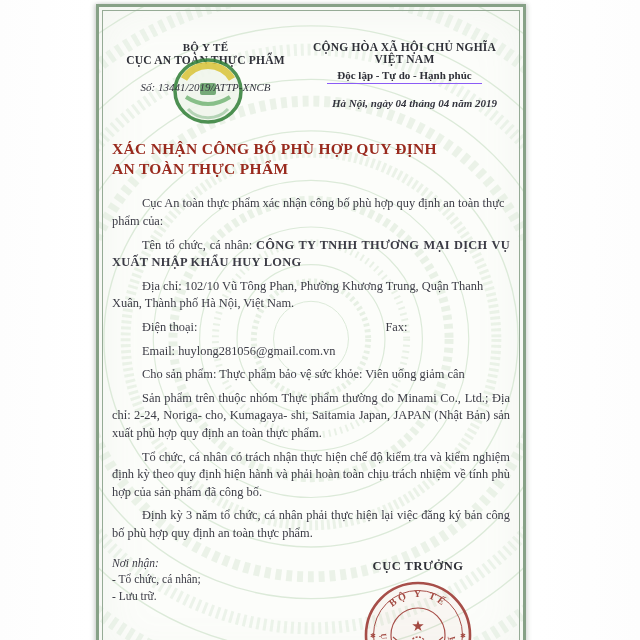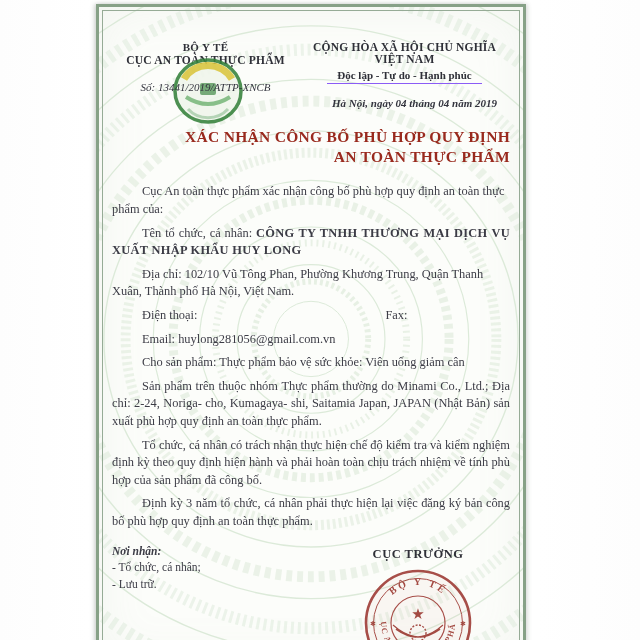--- a/index.html
+++ b/index.html
@@ -22,30 +22,30 @@
   .hdr{display:flex;position:relative;z-index:2;}
   .hdr-left{width:47%;text-align:center;position:relative;}
   .hdr-right{width:53%;text-align:center;}
   .ministry{font-weight:bold;font-size:11px;color:#2f3038;letter-spacing:.4px;}
   .department{font-weight:bold;font-size:11.5px;color:#2f3038;margin-top:1px;letter-spacing:.2px;}
   .doc-number{font-style:italic;font-size:11px;color:#33343e;margin-top:15px;position:relative;z-index:2;}
   .country{font-weight:bold;font-size:11.5px;color:#2f3038;letter-spacing:.2px;}
   .motto{font-weight:bold;font-size:11px;color:#2f3038;margin-top:3px;display:inline-block;border-bottom:1px solid #8b5cf6;padding:0 10px 2px 10px;}
   .date-line{font-weight:bold;font-style:italic;font-size:11px;color:#33343e;margin-top:13px;margin-left:20px;}
   .logo-stamp{position:absolute;left:60px;top:16px;z-index:1;opacity:.88;}
-  .title{margin-top:18px;text-align:right;color:#992a1e;font-weight:bold;font-size:15.5px;line-height:1.3;letter-spacing:.3px;position:relative;z-index:2;}
+  .title{margin-top:30px;text-align:left;color:#992a1e;font-weight:bold;font-size:15.5px;line-height:1.3;letter-spacing:.3px;position:relative;z-index:2;}
   .body-text{margin-top:16px;font-size:12.4px;line-height:1.42;color:#3c3c46;position:relative;z-index:2;}
   .body-text p{margin:6px 0;text-indent:30px;text-align:justify;}
   .body-text p.no-just{text-align:left;}
   .lbl{}
   .val-bold{font-weight:bold;letter-spacing:.3px;}
   .fax{display:inline-block;margin-left:158px;}
   .footer{position:relative;margin-top:12px;height:180px;z-index:2;}
   .recipients{font-size:11.5px;color:#3c3c46;}
-  .recipients .r-label{font-weight:bold;font-style:italic;}
+  .recipients .r-label{font-weight:normal;font-style:italic;}
   .recipients div{line-height:1.45;}
   .sig-block{position:absolute;right:4px;top:4px;width:176px;text-align:center;}
   .signer-title{font-weight:bold;font-size:12.5px;color:#2f3038;letter-spacing:.5px;}
   .seal-wrap{margin-top:5px;}
 </style>
 </head>
 <body>
 
 <div class="photo-frame"></div>
 

